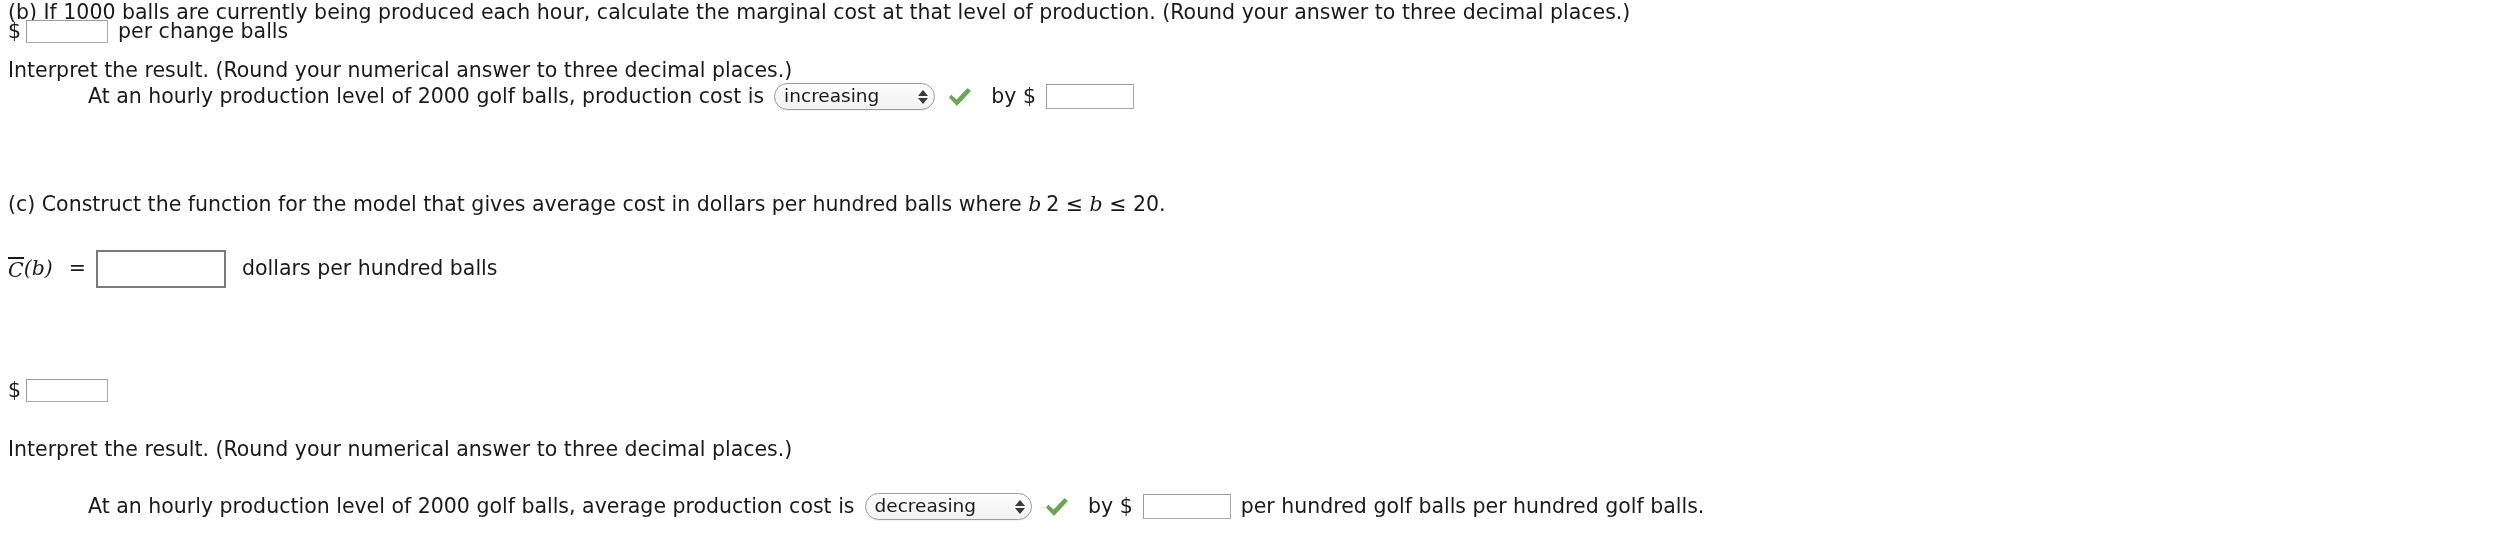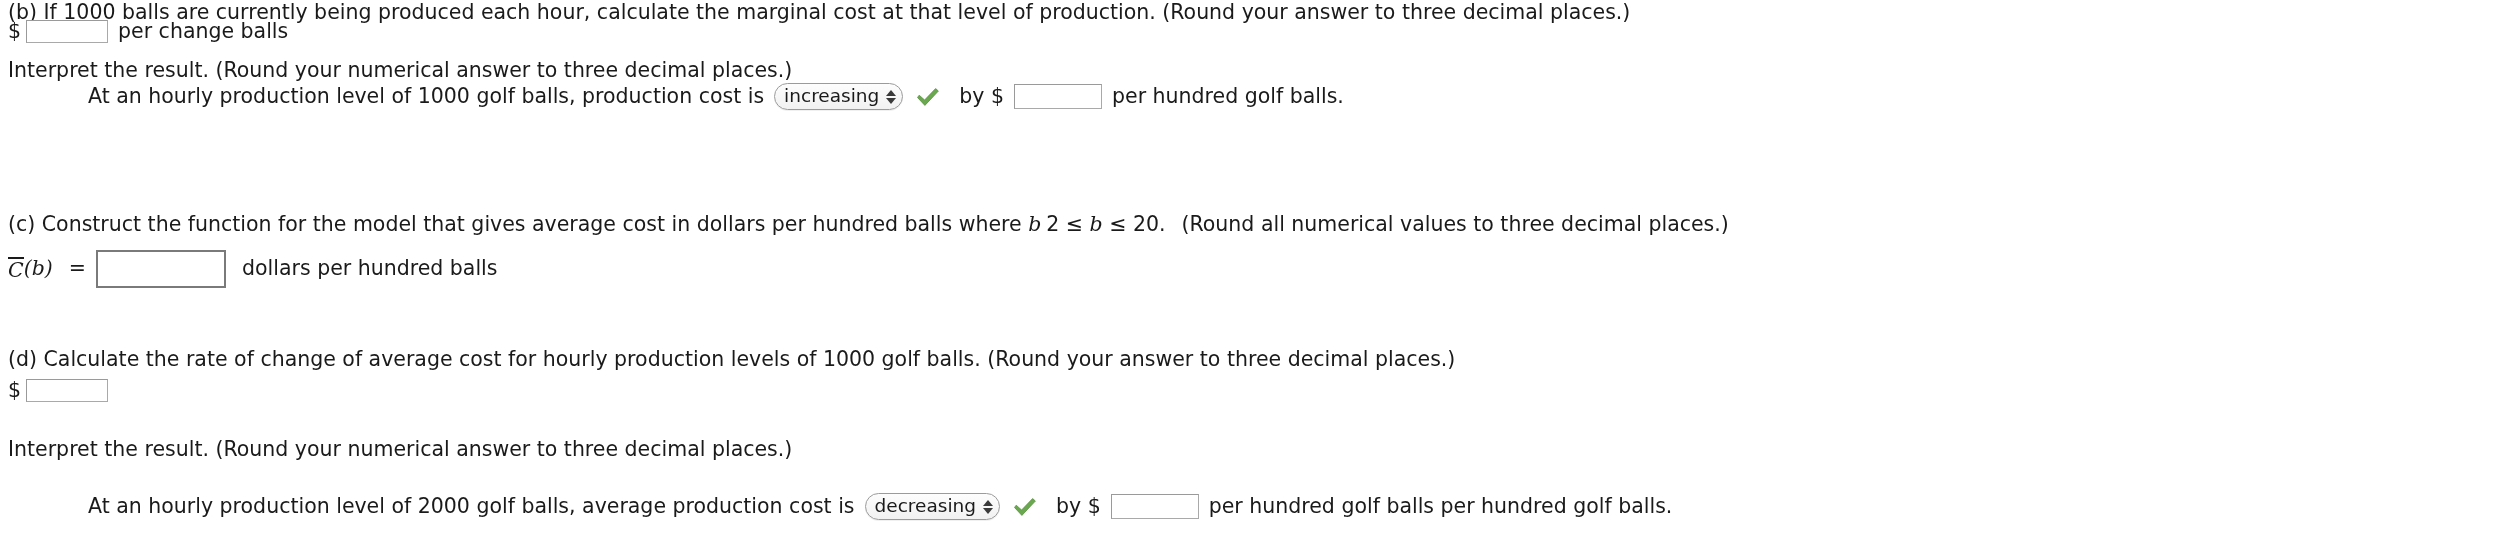--- a/index.html
+++ b/index.html
@@ -66,20 +66,21 @@
     padding: 0 5px 0 9px;
     border: 1px solid #9b9b9b;
     border-radius: 14px;
     background: linear-gradient(#fdfdfd, #f1f1f1);
     box-shadow: 0 1px 0 rgba(0,0,0,0.06);
     font-family: "DejaVu Sans", "Liberation Sans", sans-serif;
     font-size: 18.5px;
     color: #1a1a1a;
     line-height: 1;
     vertical-align: middle;
+    gap: 32px;
   }
   .pill .pill-label { padding-right: 7px; white-space: nowrap; }
   .pill .steppers {
     display: inline-flex;
     flex-direction: column;
     justify-content: center;
     align-items: center;
     line-height: 0;
     padding-right: 1px;
   }
@@ -123,21 +124,21 @@
     <input class="blank small" type="text" value="" style="">
     <span class="sp8"></span>
     <span class="txt">per change balls</span>
   </div>
 
   <div class="row" style="top:58px;">
     <span class="txt">Interpret the result. (Round your numerical answer to three decimal places.)</span>
   </div>
 
   <div class="row indent" style="top:83px;">
-    <span class="txt">At an hourly production level of 1000 golf balls, production cost is</span>
+    <span class="txt">At an hourly production level of 2000 golf balls, production cost is</span>
     <span class="sp8"></span>
 
     <span class="pill">
       <span class="pill-label">increasing</span>
       <span class="steppers">
         <span class="tri up"></span>
         <span class="tri down"></span>
       </span>
     </span>
 
@@ -146,50 +147,45 @@
       <svg width="26" height="22" viewBox="0 0 26 22" aria-hidden="true">
         <path d="M2.5 11.5 L4.2 9.2 L9.6 14.0 L20.6 2.6 L23.4 5.0 L9.9 19.4 Z" fill="#6aa84f" stroke="#5c9243" stroke-width="0.8" stroke-linejoin="round"></path>
       </svg>
     </span>
 
     <span class="sp14"></span>
     <span class="txt">by $</span>
     <span class="sp8"></span>
     <input class="blank mid" type="text" value="" style="">
     <span class="sp8"></span>
-    <span class="txt">per hundred golf balls.</span>
-  </div>
-
-  <div class="row" style="top:212px;">
+  </div>
+
+  <div class="row" style="top:192px;">
     <span class="txt">(c) Construct the function for the model that gives average cost in dollars per hundred balls where </span>
     <span class="mathvar">b</span>
     <span class="sp4"></span>
     <span class="txt">2 ≤ </span>
     <span class="mathvar">b</span>
     <span class="txt"> ≤ 20.</span>
     <span class="sp14"></span>
-    <span class="txt">(Round all numerical values to three decimal places.)</span>
   </div>
 
   <div class="row" style="top:250px;">
     <span class="cbar">C</span>
     <span class="mathvar">(</span>
     <span class="mathvar">b</span>
     <span class="mathvar">)</span>
     <span class="sp14"></span>
     <span class="txt">=</span>
     <span class="sp8"></span>
     <input class="blank big" type="text" value="" style="">
     <span class="sp14"></span>
     <span class="txt">dollars per hundred balls</span>
   </div>
 
-  <div class="row" style="top:347px;">
-    <span class="txt">(d) Calculate the rate of change of average cost for hourly production levels of 1000 golf balls. (Round your answer to three decimal places.)</span>
-  </div>
 
   <div class="row" style="top:378px;">
     <span class="txt">$</span>
     <span class="sp4"></span>
     <input class="blank small" type="text" value="" style="">
     <span class="sp8"></span>
   </div>
 
   <div class="row" style="top:437px;">
     <span class="txt">Interpret the result. (Round your numerical answer to three decimal places.)</span>

